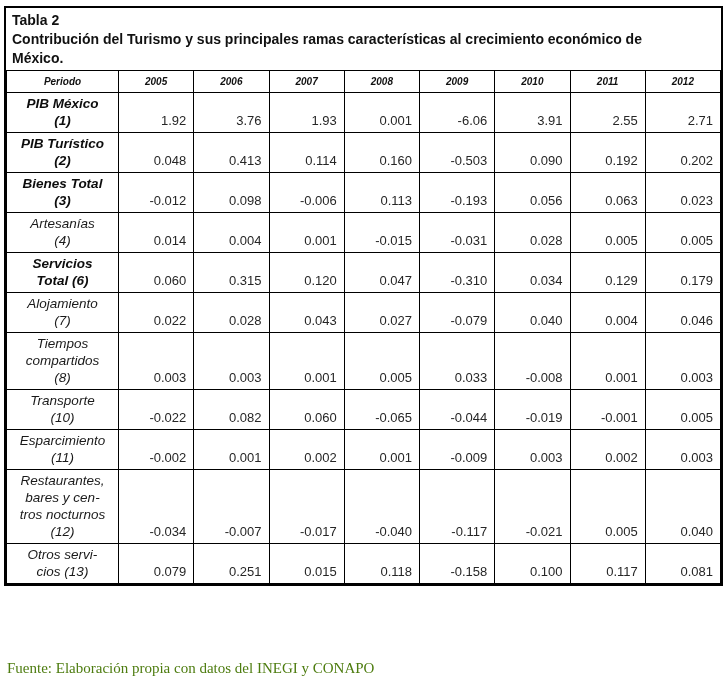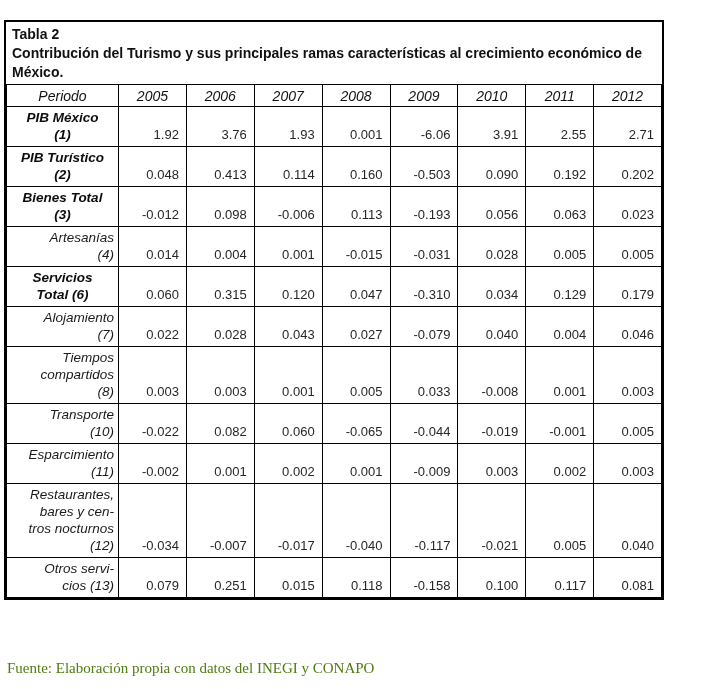--- a/index.html
+++ b/index.html
@@ -15,22 +15,22 @@
   .doc {
     position: relative;
     width: 727px;
     height: 689px;
     background: #ffffff;
     overflow: hidden;
   }
   .frame {
     position: absolute;
     left: 4px;
-    top: 20px;
-    width: 660px;
+    top: 6px;
+    width: 719px;
     border: 2px solid #000000;
     box-sizing: border-box;
     background: #ffffff;
   }
   .titleblock {
     padding: 3px 6px 2px 6px;
     font-weight: bold;
     font-size: 14px;
     line-height: 19px;
     color: #111111;
@@ -43,23 +43,23 @@
     table-layout: fixed;
   }
   col.c0 { width: 112px; }
   table.datatable th,
   table.datatable td {
     border: 1px solid #000000;
     box-sizing: border-box;
     overflow: hidden;
   }
   thead th {
-    font-weight: normal;
+    font-weight: bold;
     font-style: italic;
-    font-size: 14px;
+    font-size: 10px;
     text-align: center;
     height: 22px;
     padding: 1px 2px;
     color: #111111;
     vertical-align: middle;
   }
   td.label {
     font-style: italic;
     font-size: 13.5px;
     line-height: 17px;
@@ -68,21 +68,21 @@
     white-space: pre-line;
     vertical-align: bottom;
     color: #1a1a1a;
   }
   td.label.major {
     font-weight: bold;
     text-align: center;
     color: #0d0d0d;
   }
   td.label.sub {
-    text-align: right;
+    text-align: center;
   }
   td.val {
     font-size: 13px;
     text-align: right;
     vertical-align: bottom;
     padding: 0 7px 4px 2px;
     color: #262626;
   }
   .source {
     position: absolute;

